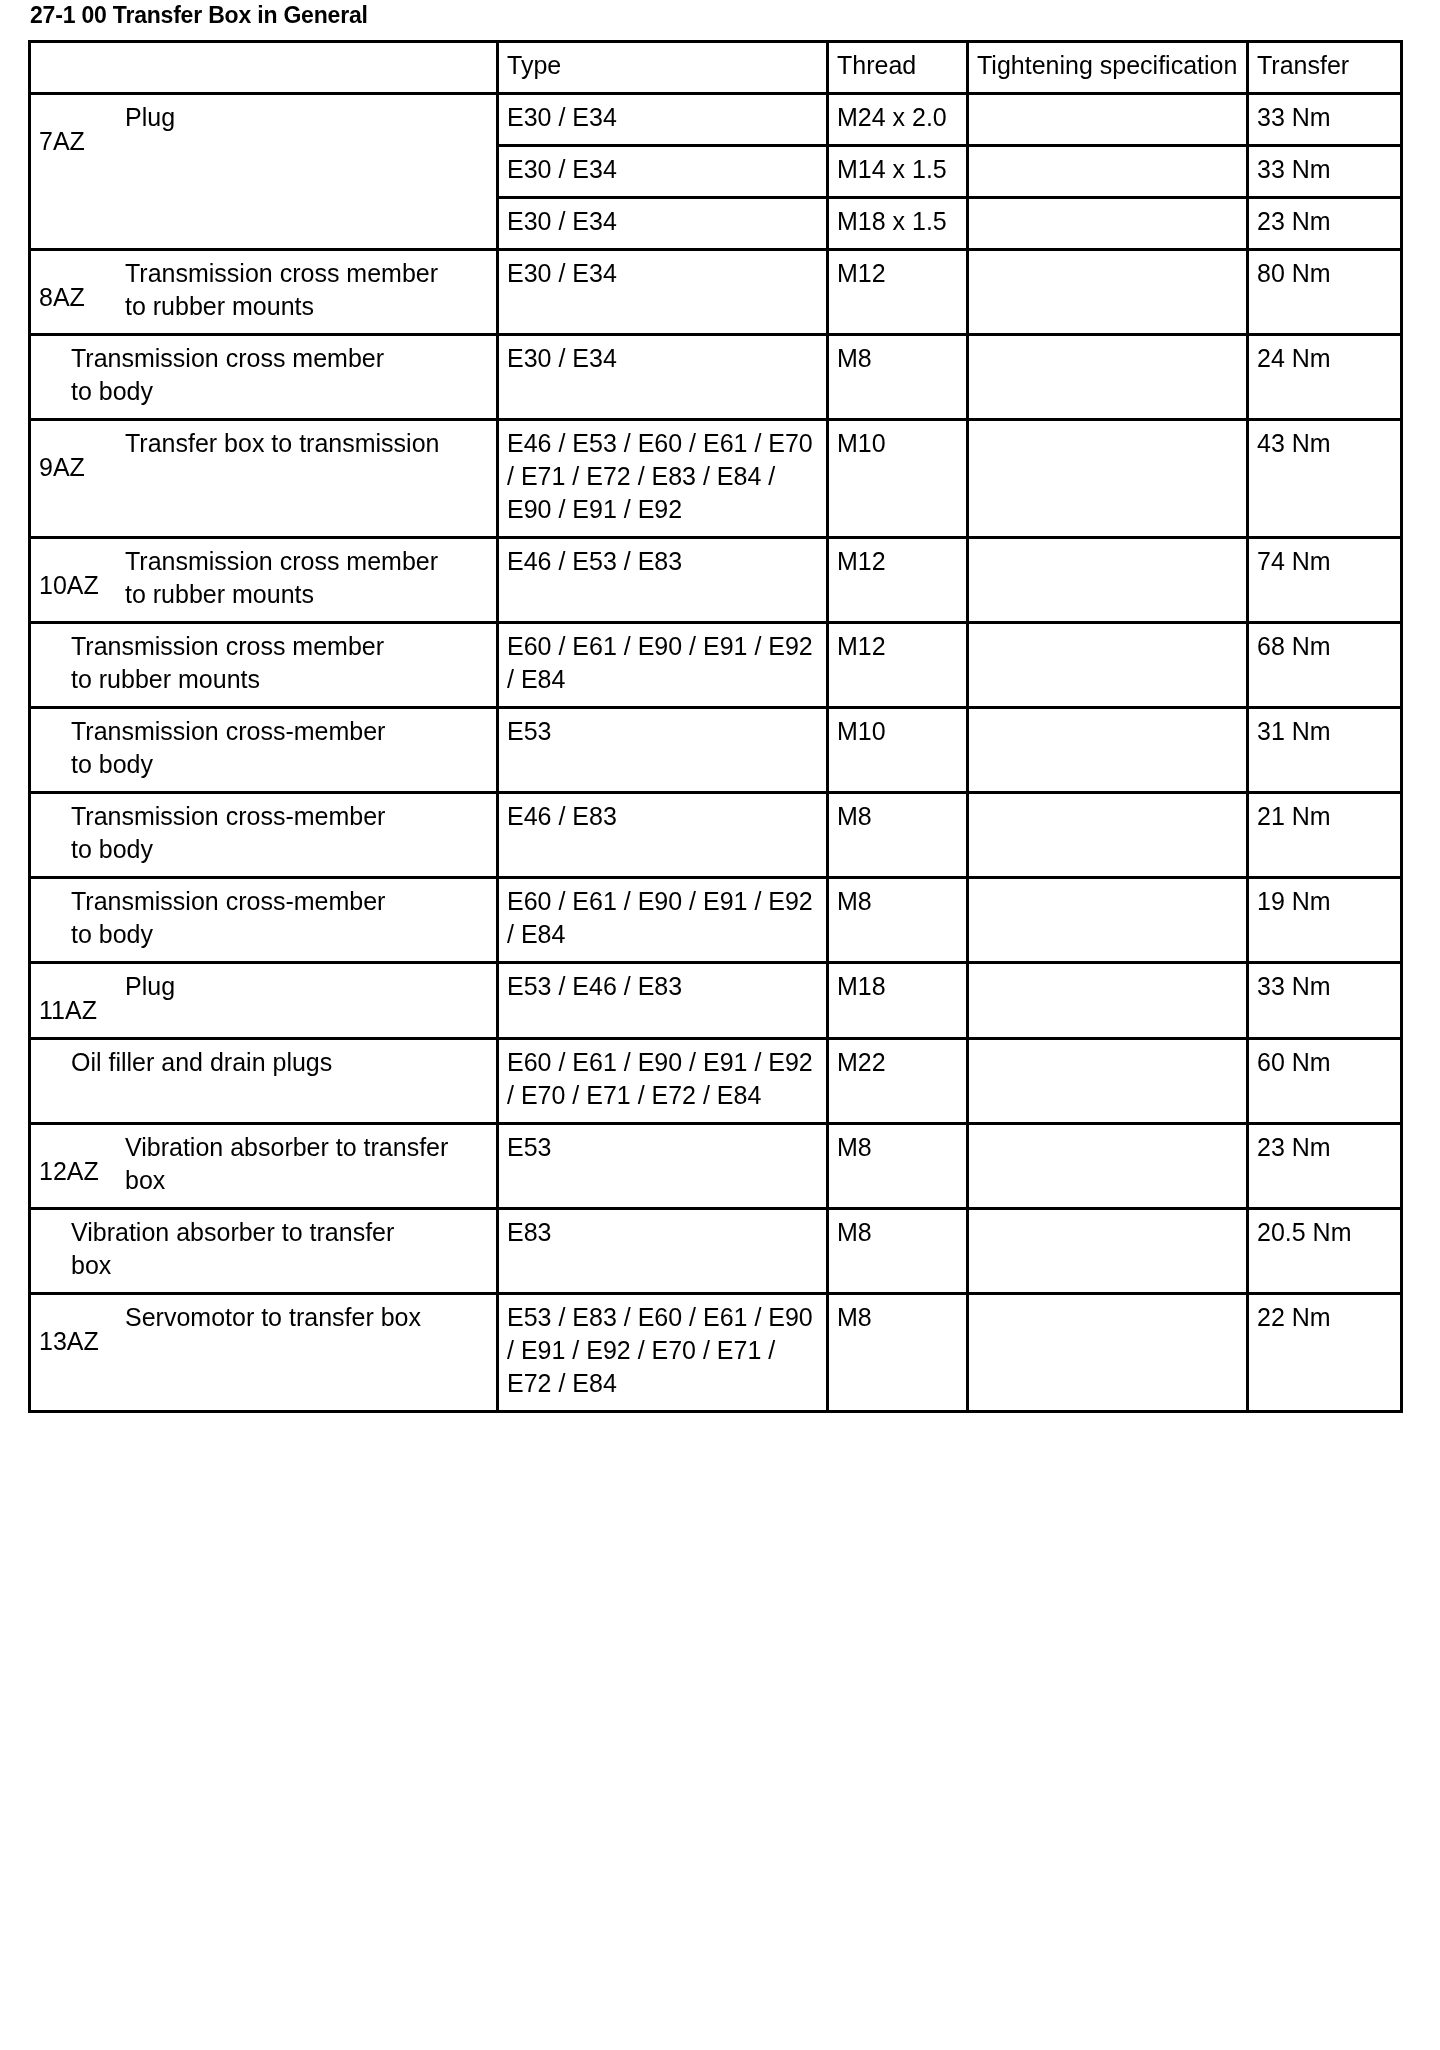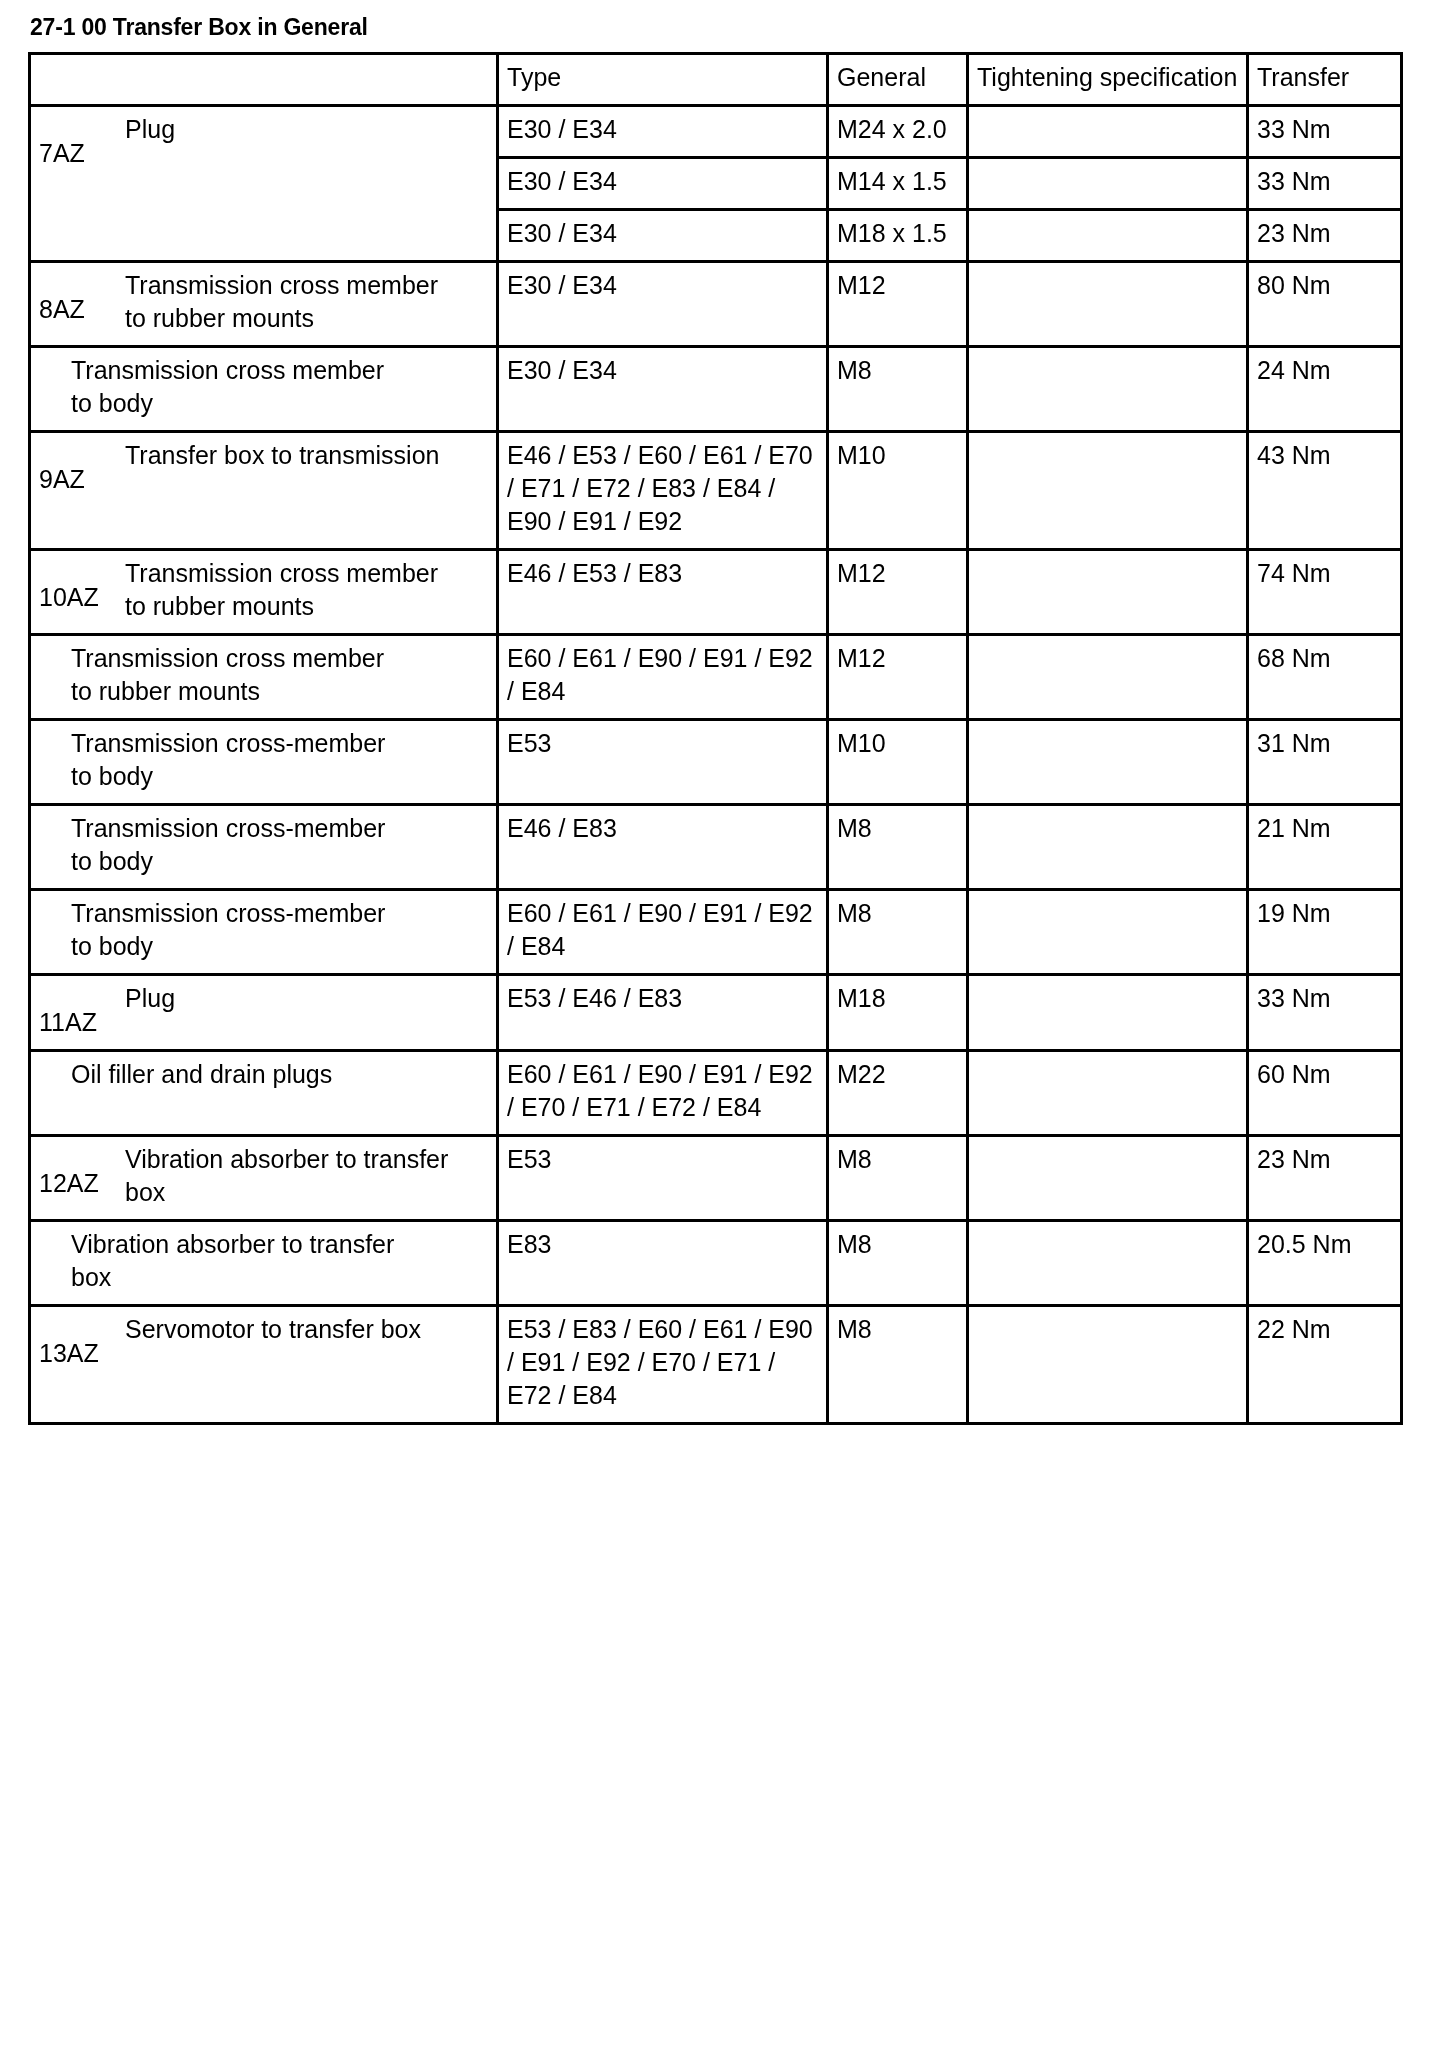--- a/index.html
+++ b/index.html
@@ -10,21 +10,21 @@
   body {
     width: 1440px;
     min-height: 2050px;
     font-family: "Liberation Sans", sans-serif;
     color: #000000;
     -webkit-font-smoothing: antialiased;
   }
   .page {
     width: 1440px;
     box-sizing: border-box;
-    padding: 14px 28px 0 28px;
+    padding: 2px 28px 0 28px;
   }
   .doc-title {
     font-size: 23px;
     font-weight: bold;
     letter-spacing: -0.2px;
     margin: 0 0 10px 2px;
     line-height: 1.2;
   }
   table.spec {
     border-collapse: collapse;
@@ -82,21 +82,21 @@
       <col class="c-desc">
       <col class="c-type">
       <col class="c-thread">
       <col class="c-tight">
       <col class="c-meas">
     </colgroup>
     <thead>
       <tr>
         <th></th>
         <th>Type</th>
-        <th>General</th>
+        <th>Thread</th>
         <th>Tightening specification</th>
         <th>Transfer</th>
       </tr>
     </thead>
     <tbody>
         <tr>
           <td class="desc-cell" rowspan="3"><span class="tag">7AZ</span><span class="txt">Plug</span></td>
           <td class="type-cell">E30 / E34</td>
           <td class="thread-cell">M24 x 2.0</td>
           <td class="empty-cell"></td>

